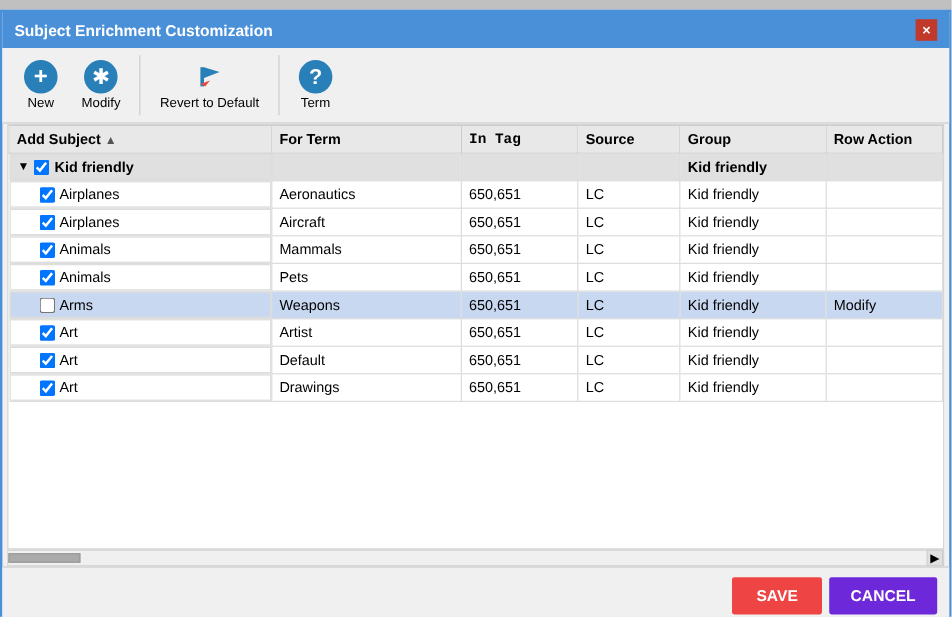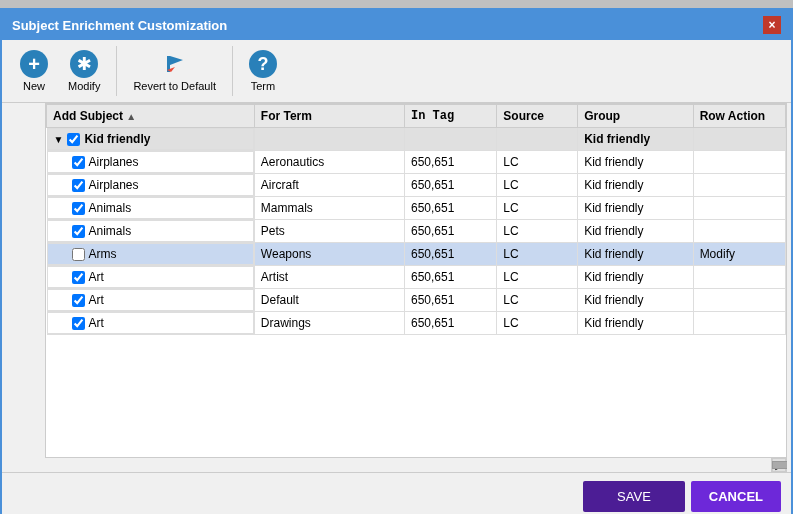--- a/index.html
+++ b/index.html
@@ -122,21 +122,20 @@
       color: white;
       font-size: 18px;
       font-weight: bold;
     }
     .table-container {
       flex: 1;
       overflow: hidden;
       display: flex;
       flex-direction: column;
       margin: 0 4px;
-      align-items: flex-end;
     }
     .table-wrapper {
       flex: 1;
       overflow-y: auto;
       overflow-x: auto;
       border: 1px solid #ccc;
       background: white;
     }
     table {
       width: 100%;
@@ -183,26 +182,26 @@
     .footer {
       display: flex;
       justify-content: flex-end;
       align-items: center;
       padding: 8px 10px;
       gap: 6px;
       background: #f0f0f0;
       border-top: 1px solid #ccc;
     }
     .btn-save {
-      background: #4c1d95;
+      background: #ef4444;
       color: white;
       border: none;
-      padding: 8px 34px;
+      padding: 8px 20px;
       font-size: 13px;
-      font-weight: normal;
+      font-weight: bold;
       cursor: pointer;
       border-radius: 2px;
     }
     .btn-cancel {
       background: #6d28d9;
       color: white;
       border: none;
       padding: 8px 18px;
       font-size: 13px;
       font-weight: bold;

